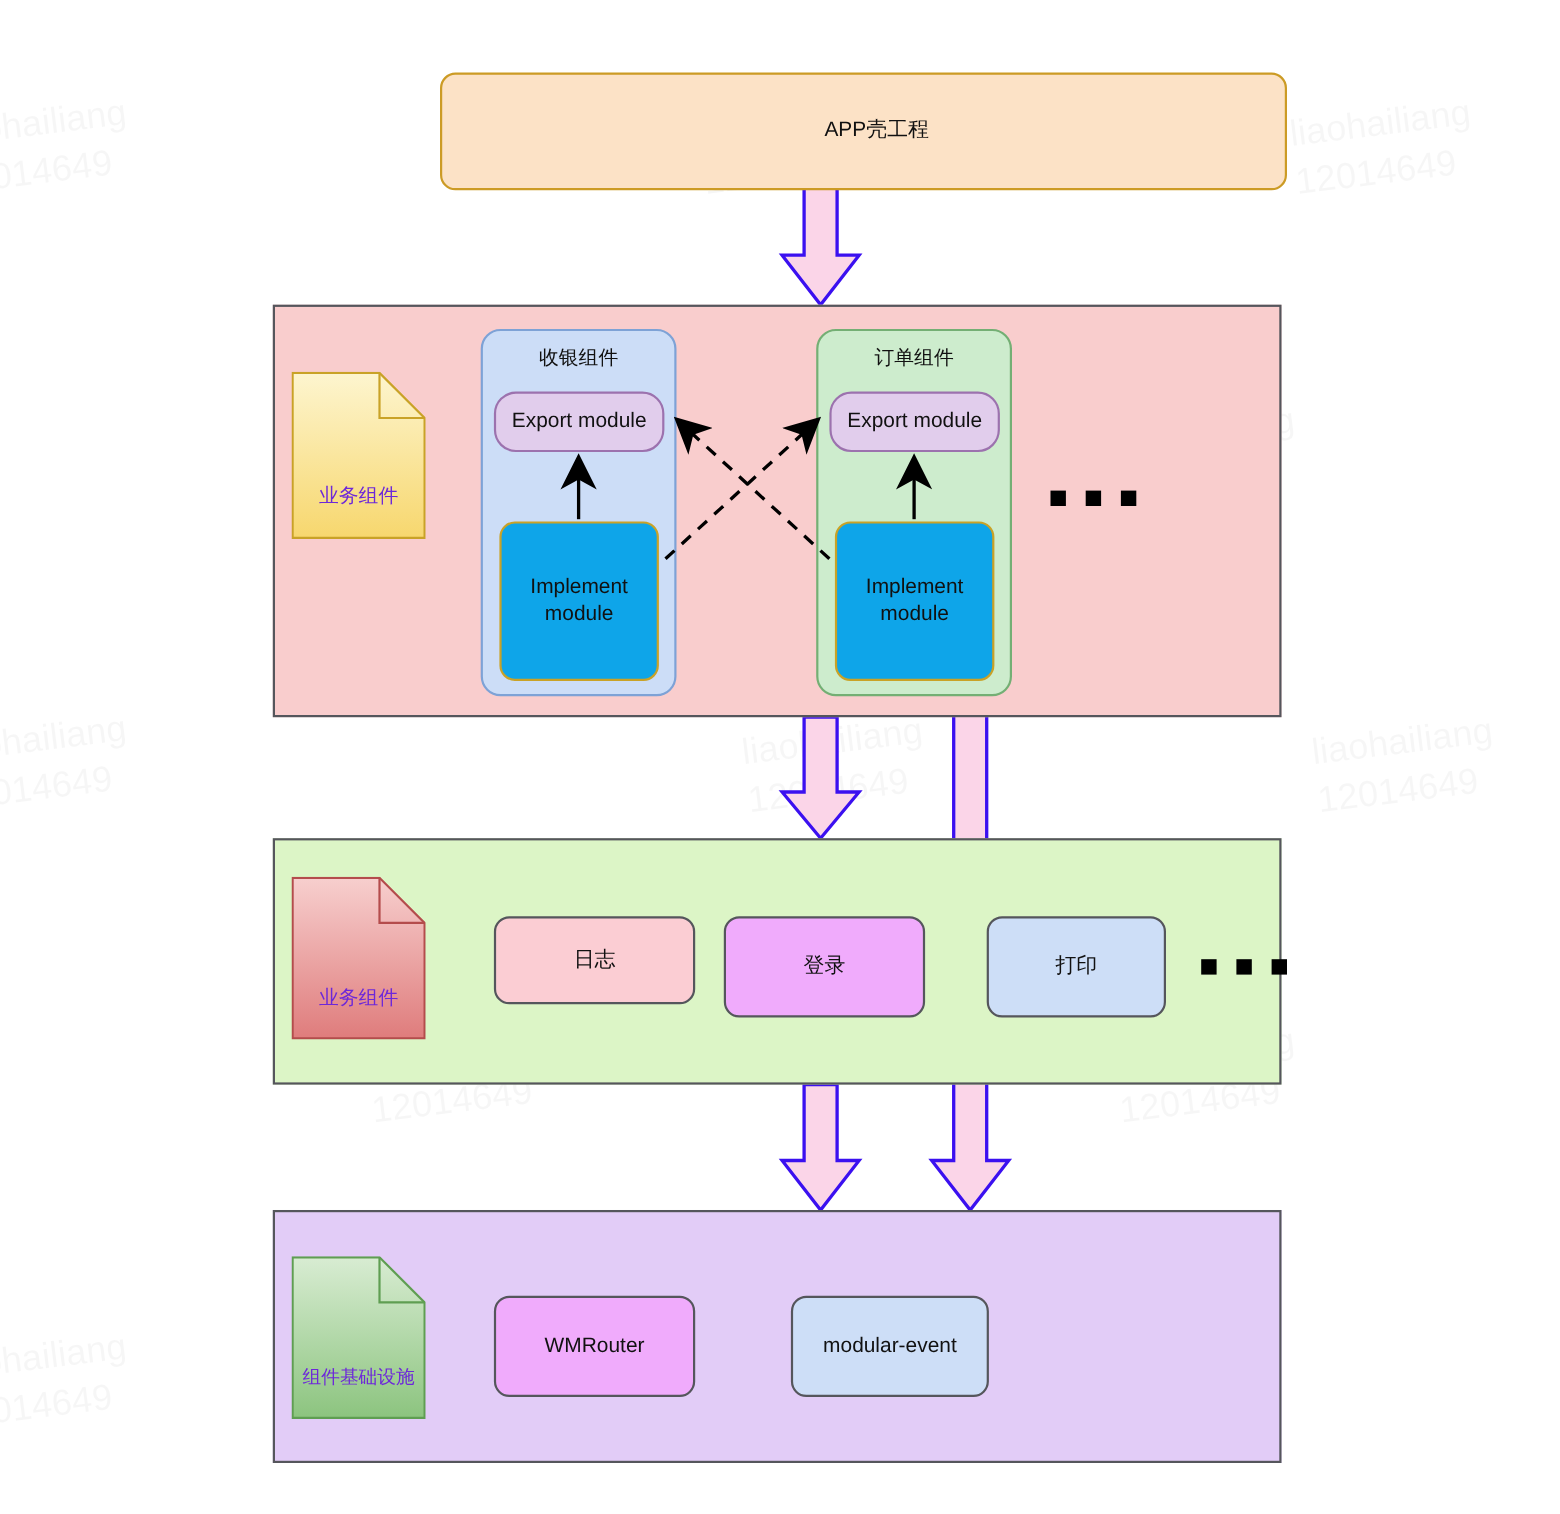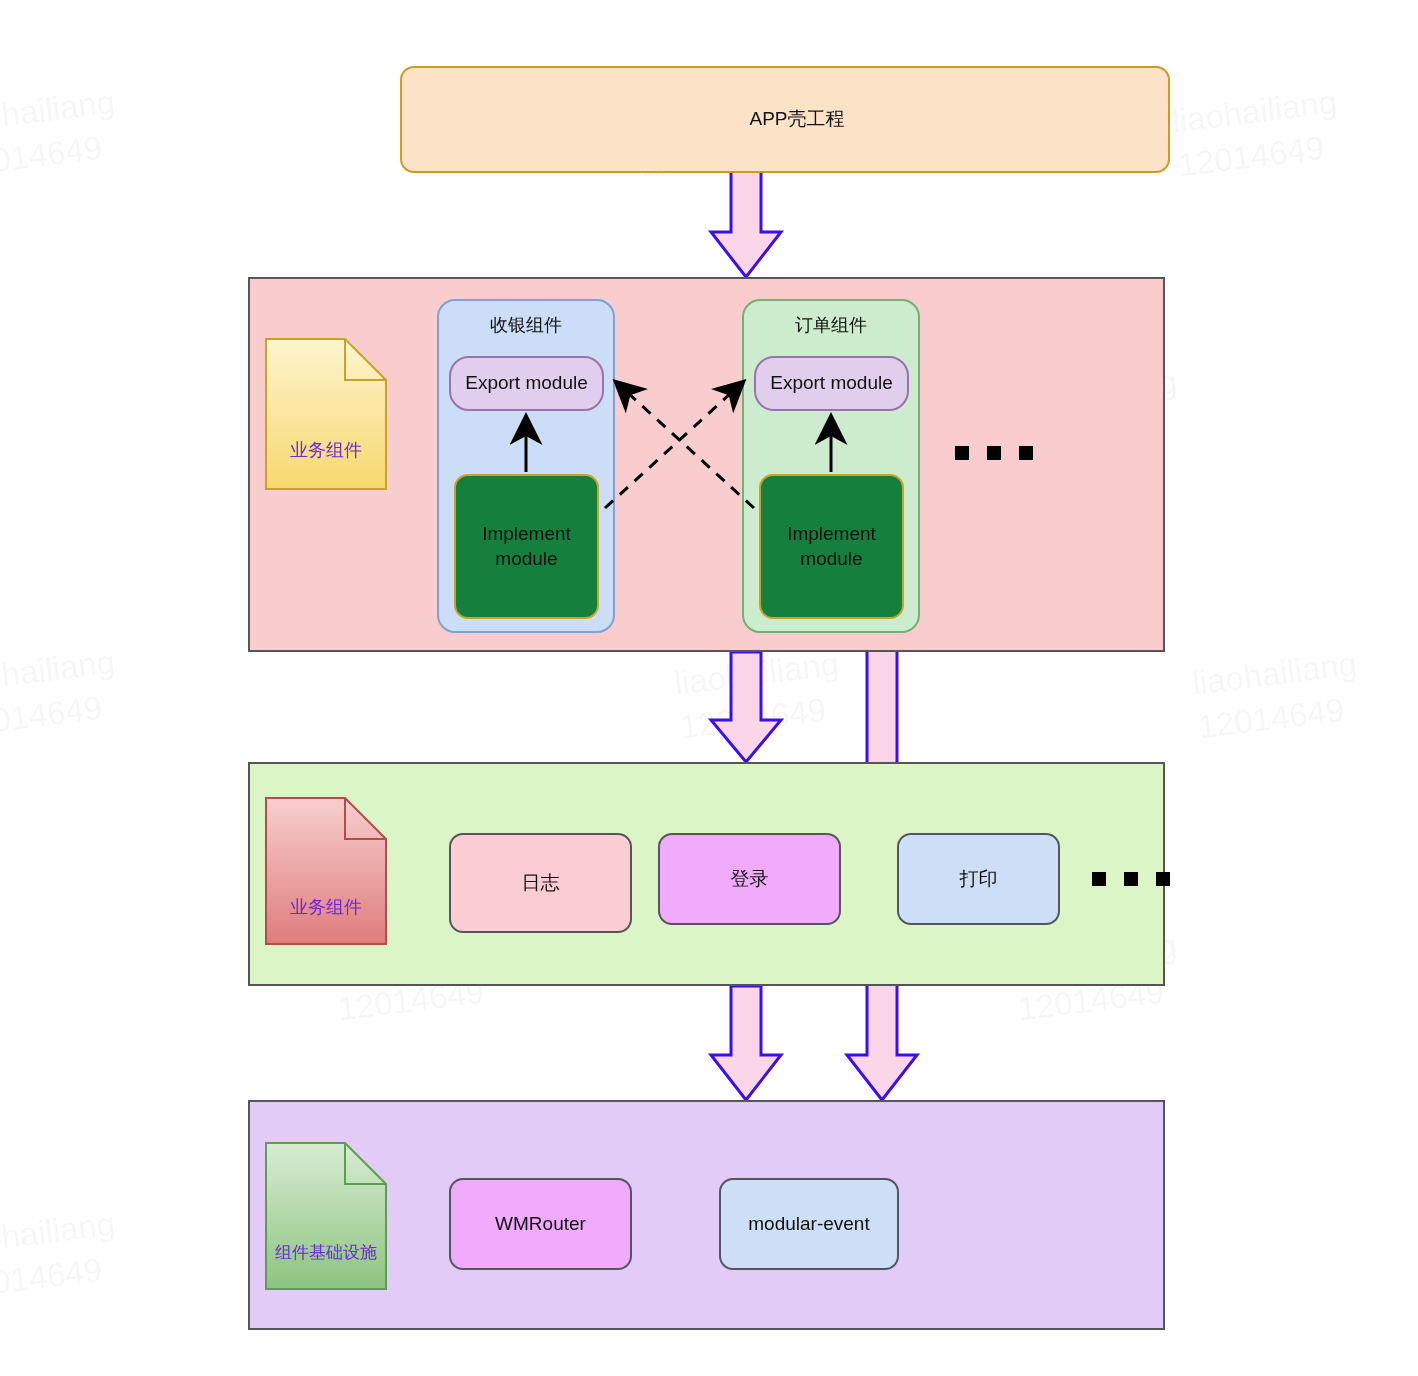--- a/index.html
+++ b/index.html
@@ -36,21 +36,21 @@
   .appshell{background:#fce2c6;border:2px solid #cc9b25;border-radius:14px;
             font-size:19px;}
 
   
   .grp{border-radius:18px;}
   .grp-blue{background:#ccddf7;border:2px solid #7ea2d6;}
   .grp-green{background:#cdeccd;border:2px solid #74af74;}
   .grp-label{position:absolute;left:0;right:15px;top:16px;font-size:18px;text-align:center;}
 
   .export{background:#e1cdec;border:2px solid #9c72ae;border-radius:20px;font-size:19px;}
-  .impl{background:#15803d;border:2px solid #c9a227;border-radius:14px;font-size:19px;}
+  .impl{background:#0ea5e9;border:2px solid #c9a227;border-radius:14px;font-size:19px;}
 
   
   .chip{border:2px solid #55565c;border-radius:14px;font-size:19px;}
   .chip-pink{background:#fbcdd3;}
   .chip-yellow{background:#f0abfc;}
   .chip-blue{background:#cddef7;}
 
   
   .note{position:absolute;}
   .note .nlabel{position:absolute;left:0;right:0;top:50%;
@@ -178,21 +178,21 @@
           <stop offset="0%" stop-color="#f7cfce"></stop>
             <stop offset="100%" stop-color="#df7c7c"></stop>
         </linearGradient>
       </defs>
       <path d="M1,1 H80 L121,42 V147 H1 Z" fill="url(#gFn)" stroke="#b44c4c" stroke-width="2"></path>
       <path d="M80,1 V42 H121" fill="none" stroke="#b44c4c" stroke-width="2"></path>
     </svg>
     <div class="nlabel">业务组件</div>
   </div>
 
-  <div class="node chip chip-pink" style="left:449px;top:833px;width:183px;height:100px;">
+  <div class="node chip chip-pink" style="left:449px;top:833px;width:183px;height:80px;">
     <span>日志</span>
   </div>
   <div class="node chip chip-yellow" style="left:658px;top:833px;width:183px;height:92px;">
     <span>登录</span>
   </div>
   <div class="node chip chip-blue" style="left:897px;top:833px;width:163px;height:92px;">
     <span>打印</span>
   </div>
   <div class="dots" style="left:1092px;top:872px;">
       <i></i>

